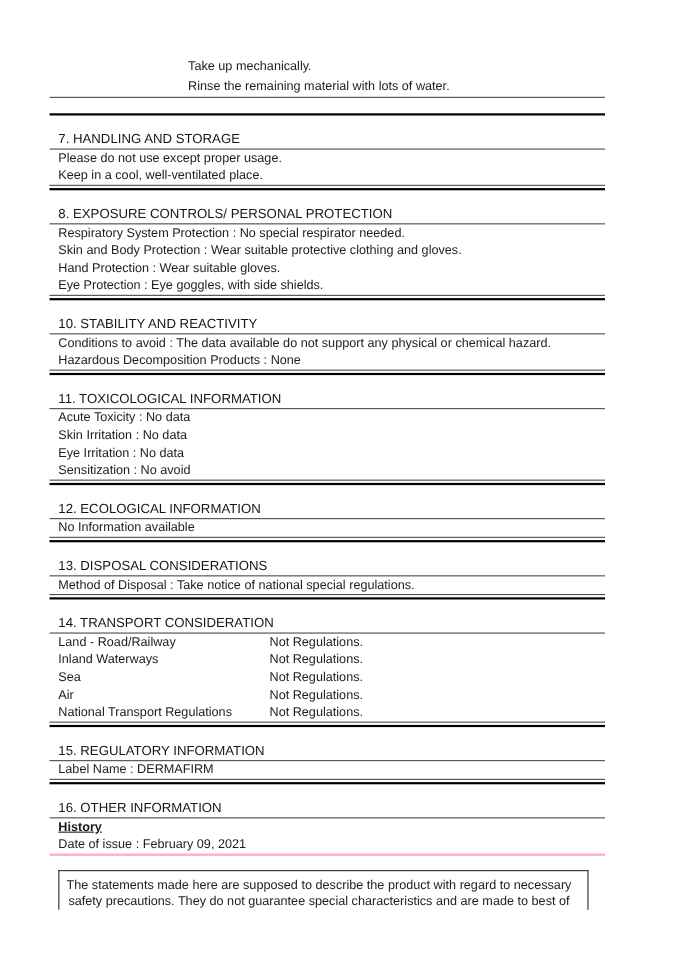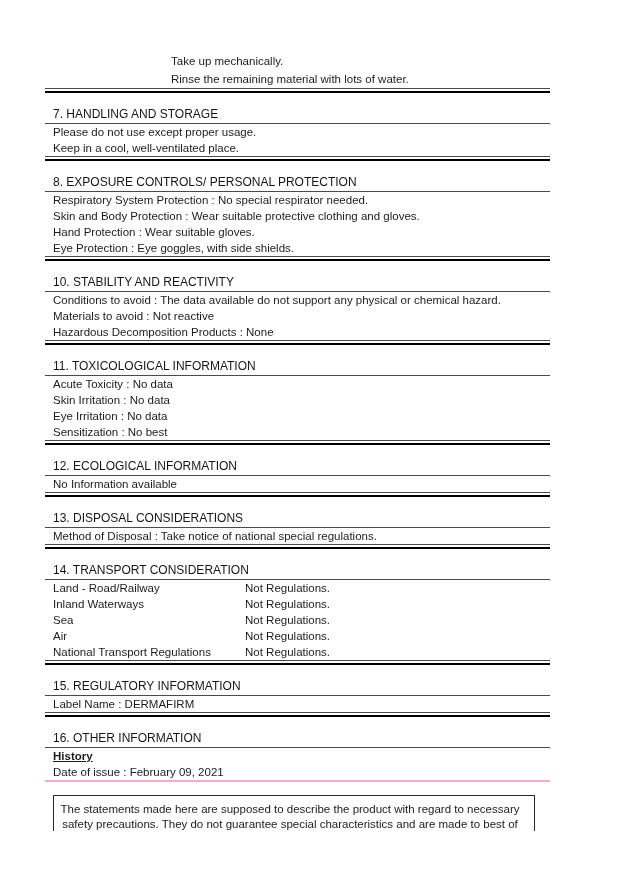--- a/index.html
+++ b/index.html
@@ -12,21 +12,21 @@
     overflow:hidden;
   }
   .doc { position:absolute; left:45px; top:52px; width:505px; }
 
   .row {
     font-size:11.5px;
     line-height:13px;
     padding:2px 0 1px 8px;
     white-space:nowrap;
   }
-  .intro { border-bottom:1px solid #4a4a4a; margin-bottom:2px; }
+  .intro { border-bottom:1px solid #4a4a4a; margin-bottom:14px; }
   .intro .row { padding:3px 0 2px 126px; }
 
   .sec { border-bottom:1px solid #4a4a4a; margin-bottom:2px; }
   .sec-header {
     border-top:2px solid #000;
     border-bottom:1px solid #4a4a4a;
     font-size:12px;
     line-height:14px;
     padding:14px 0 2px 8px;
     color:#161616;
@@ -79,32 +79,31 @@
         <div class="row">Hand Protection : Wear suitable gloves.</div>
         <div class="row">Eye Protection : Eye goggles, with side shields.</div>
       </div>
     </section>
 
 
     <section class="sec">
       <div class="sec-header">10. STABILITY AND REACTIVITY</div>
       <div class="sec-body">
         <div class="row">Conditions to avoid : The data available do not support any physical or chemical hazard.</div>
-        <div class="row">Materials to avoid : Not reactive</div>
         <div class="row">Hazardous Decomposition Products : None</div>
       </div>
     </section>
 
     <section class="sec">
       <div class="sec-header">11. TOXICOLOGICAL INFORMATION</div>
       <div class="sec-body">
         <div class="row">Acute Toxicity : No data</div>
         <div class="row">Skin Irritation : No data</div>
         <div class="row">Eye Irritation : No data</div>
-        <div class="row">Sensitization : No best</div>
+        <div class="row">Sensitization : No avoid</div>
       </div>
     </section>
 
     <section class="sec">
       <div class="sec-header">12. ECOLOGICAL INFORMATION</div>
       <div class="sec-body">
         <div class="row">No Information available</div>
       </div>
     </section>
 

